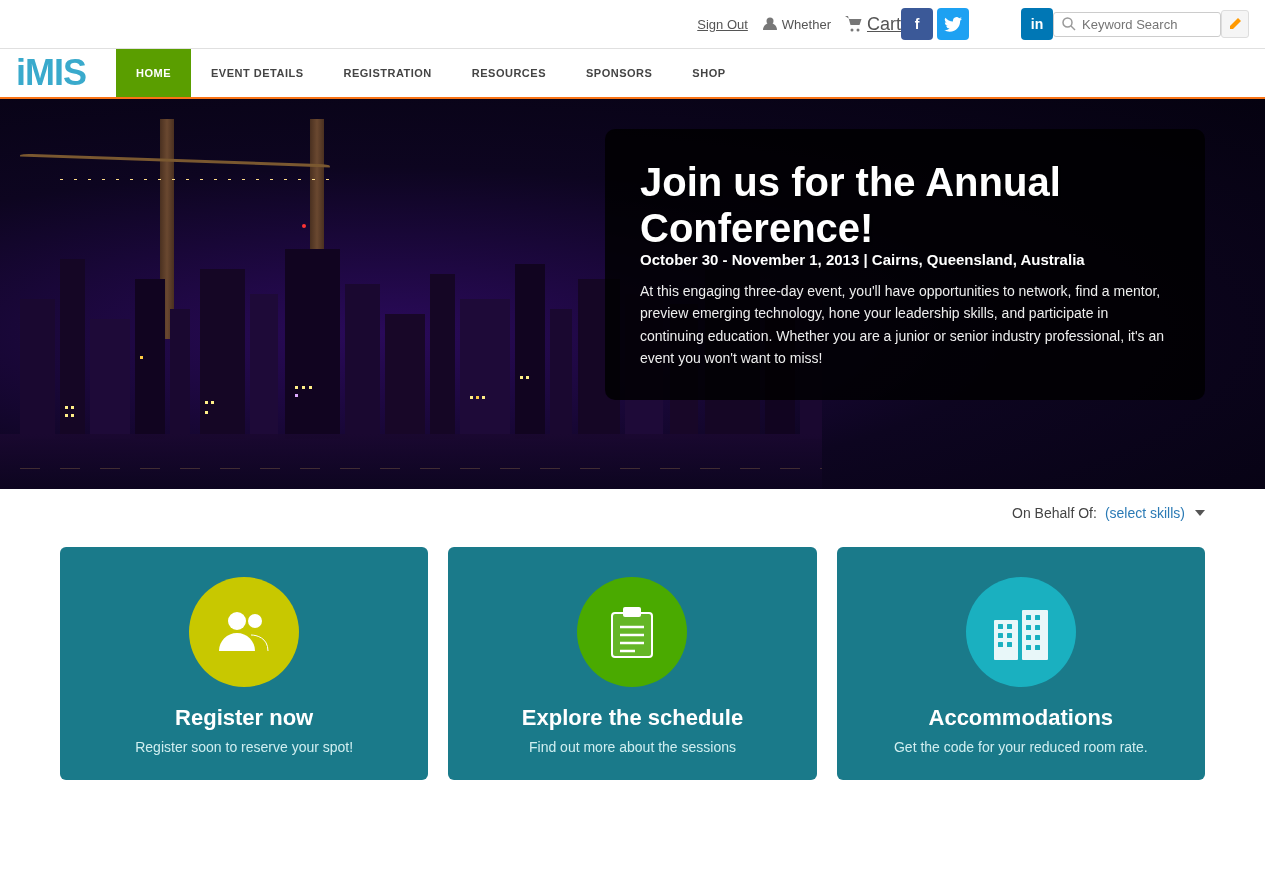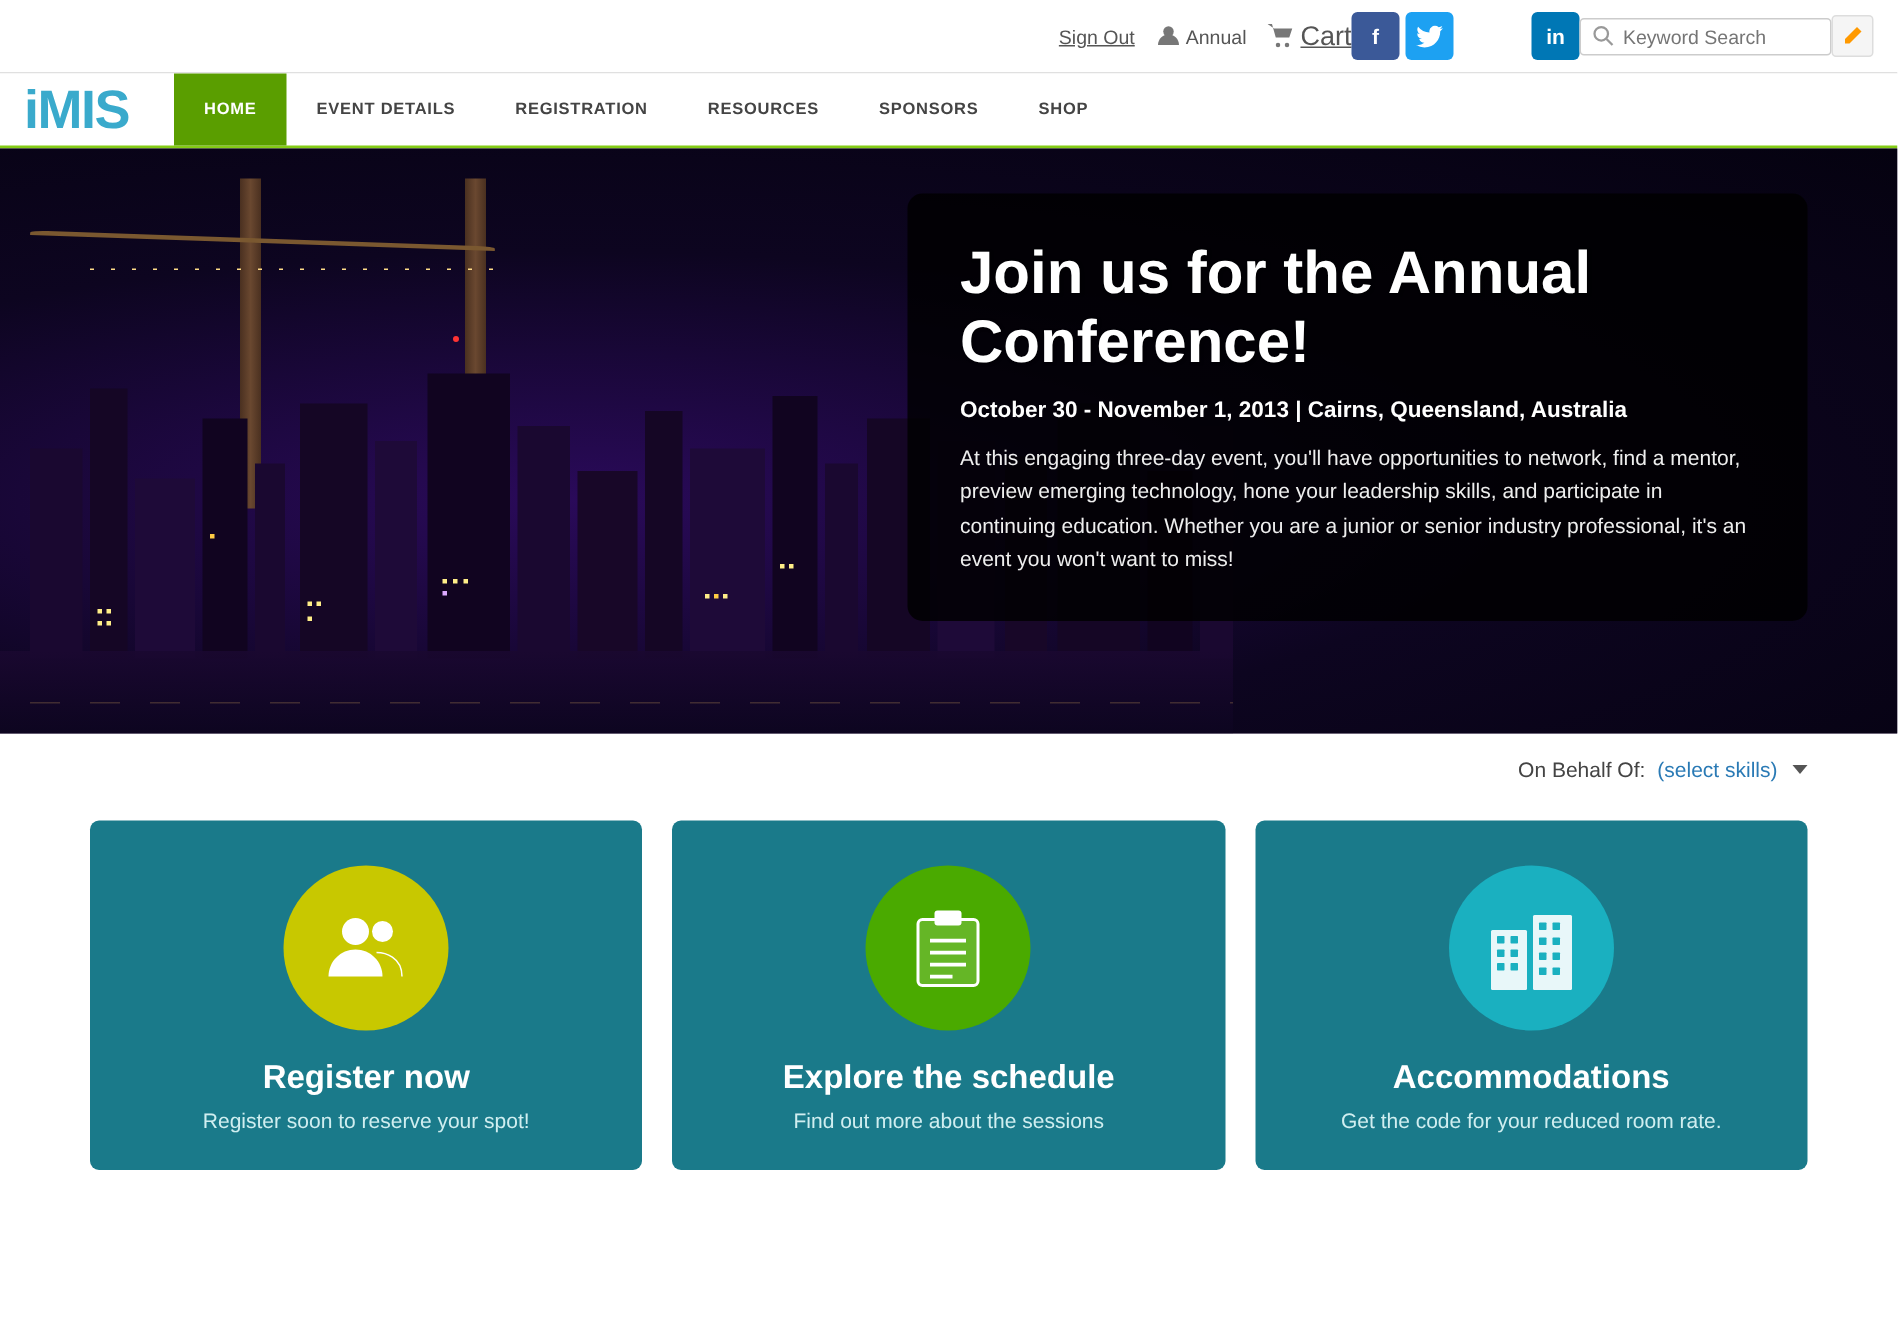--- a/index.html
+++ b/index.html
@@ -46,21 +46,21 @@
       border-radius: 3px; display: flex; align-items: center; justify-content: center;
       cursor: pointer; font-size: 14px; color: #888;
     }
 
     
     .header-row {
       display: flex;
       align-items: center;
       background: #fff;
       padding: 0 0 0 16px;
-      border-bottom: 2px solid #84cc16;
+      border-bottom: 2px solid #f97316;
     }
     .logo {
       font-size: 36px;
       font-weight: bold;
       color: #555;
       margin-right: 30px;
       letter-spacing: -1px;
     }
     .logo span { color: #3aaacc; }
     .nav { display: flex; align-items: stretch; }
@@ -93,21 +93,20 @@
       width: 600px;
       background: rgba(0,0,0,0.82);
       border-radius: 10px;
       padding: 30px 35px;
       color: #fff;
     }
     .hero-title {
       font-size: 40px;
       font-weight: 900;
       line-height: 1.15;
-      margin-bottom: 14px;
       text-shadow: 1px 1px 2px rgba(0,0,0,0.5);
     }
     .hero-date {
       font-size: 15px;
       font-weight: bold;
       margin-bottom: 12px;
       color: #fff;
     }
     .hero-desc {
       font-size: 14px;
@@ -174,21 +173,21 @@
 <body>
 
 <div class="top-bar">
   <div class="top-bar-links">
     <a>Sign Out</a>
     <div class="top-bar-user">
       <svg width="16" height="16" viewBox="0 0 16 16" fill="#777">
         <circle cx="8" cy="5" r="3.5"></circle>
         <path d="M1 14c0-3.9 3.1-7 7-7s7 3.1 7 7"></path>
       </svg>
-      <span style="cursor:pointer;color:#555;font-size:13px;">Annual</span>
+      <span style="cursor:pointer;color:#555;font-size:13px;">Whether</span>
     </div>
     <div class="top-bar-cart">
       <svg width="18" height="16" viewBox="0 0 18 16" fill="#777">
         <path d="M0 0h3l2.5 9h9l2-6H4.5"></path>
         <circle cx="7" cy="14" r="1.5"></circle>
         <circle cx="13" cy="14" r="1.5"></circle>
       </svg>
       <span style="color:#555;font-size:18px;text-decoration:underline;">Cart</span>
     </div>
   </div>

